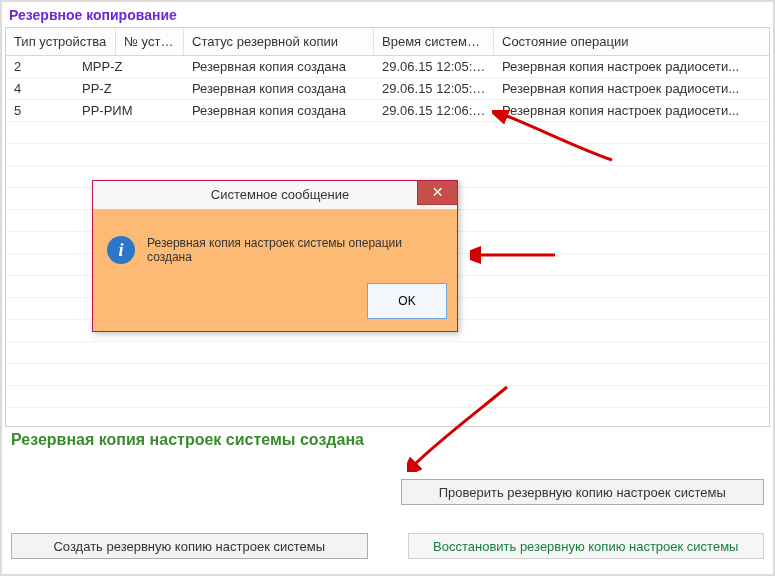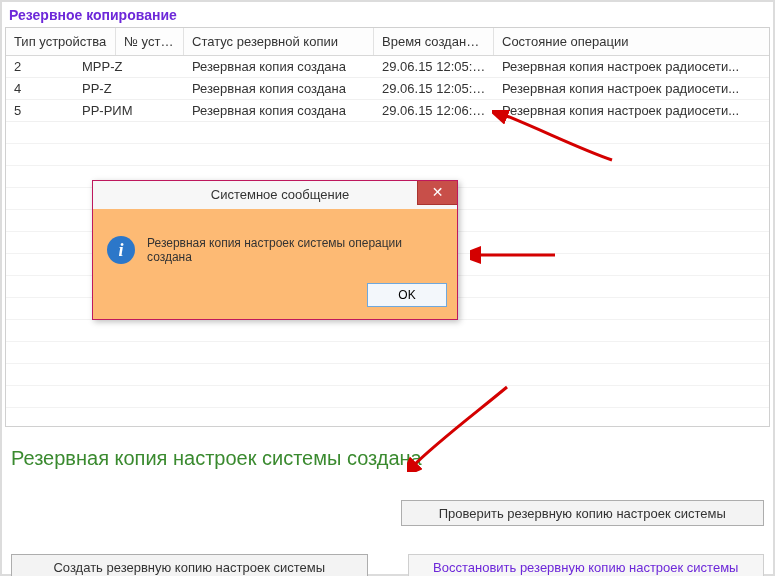--- a/index.html
+++ b/index.html
@@ -74,44 +74,43 @@
     overflow: hidden;
     text-overflow: ellipsis;
     font-size: 13px;
     color: #333;
   }
   .empty-row {
     height: 22px;
     border-bottom: 1px solid #f2f2f2;
   }
   .status-success {
-    margin-top: 16px;
     padding: 4px 6px;
-    font-size: 20px;
-    font-weight: 400;
+    font-size: 16px;
+    font-weight: 700;
     color: #3a8a2f;
   }
   .button-row {
     display: flex;
     gap: 40px;
     margin-top: 24px;
     padding: 2px 6px;
   }
   .btn {
     flex: 1;
     height: 26px;
     background: #f3f3f3;
     border: 1px solid #adadad;
     font-size: 13px;
     color: #333;
     cursor: pointer;
     white-space: nowrap;
   }
   .btn:disabled {
-    color: #6d28d9;
+    color: #15803d;
     border-color: #cfcfcf;
     background: #f6f6f6;
     cursor: default;
     text-align: center;
   }
   
   .dialog {
     position: absolute;
     left: 90px; top: 178px;
     width: 366px;
@@ -165,21 +164,21 @@
   }
   .dialog-msg {
     font-size: 12px;
     color: #333;
   }
   .dialog-footer {
     padding: 4px 10px 12px 10px;
     text-align: right;
   }
   .dialog-ok {
-    width: 80px; height: 24px;
+    width: 80px; height: 36px;
     border: 1px solid #6fa8dc;
     background: #f3f7fb;
     font-size: 12px;
     cursor: pointer;
   }
   
   .arrow {
     position: absolute;
     pointer-events: none;
   }
@@ -189,21 +188,21 @@
 <body>
 
 <div class="outer">
   <div class="panel-title">Резервное копирование</div>
 
   <div class="grid">
     <div class="grid-header">
       <div class="gh col1">Тип устройства</div>
       <div class="gh col0">№ устр...</div>
       <div class="gh col2">Статус резервной копии</div>
-      <div class="gh col3">Время создания...</div>
+      <div class="gh col3">Время системы...</div>
       <div class="gh col4">Состояние операции</div>
     </div>
     <div class="grid-body">
       <div class="grid-row">
         <div class="gc col0">2</div>
         <div class="gc col1">МРР-Z</div>
         <div class="gc col2">Резервная копия создана</div>
         <div class="gc col3">29.06.15 12:05:43</div>
         <div class="gc col4">Резервная копия настроек радиосети...</div>
       </div>

